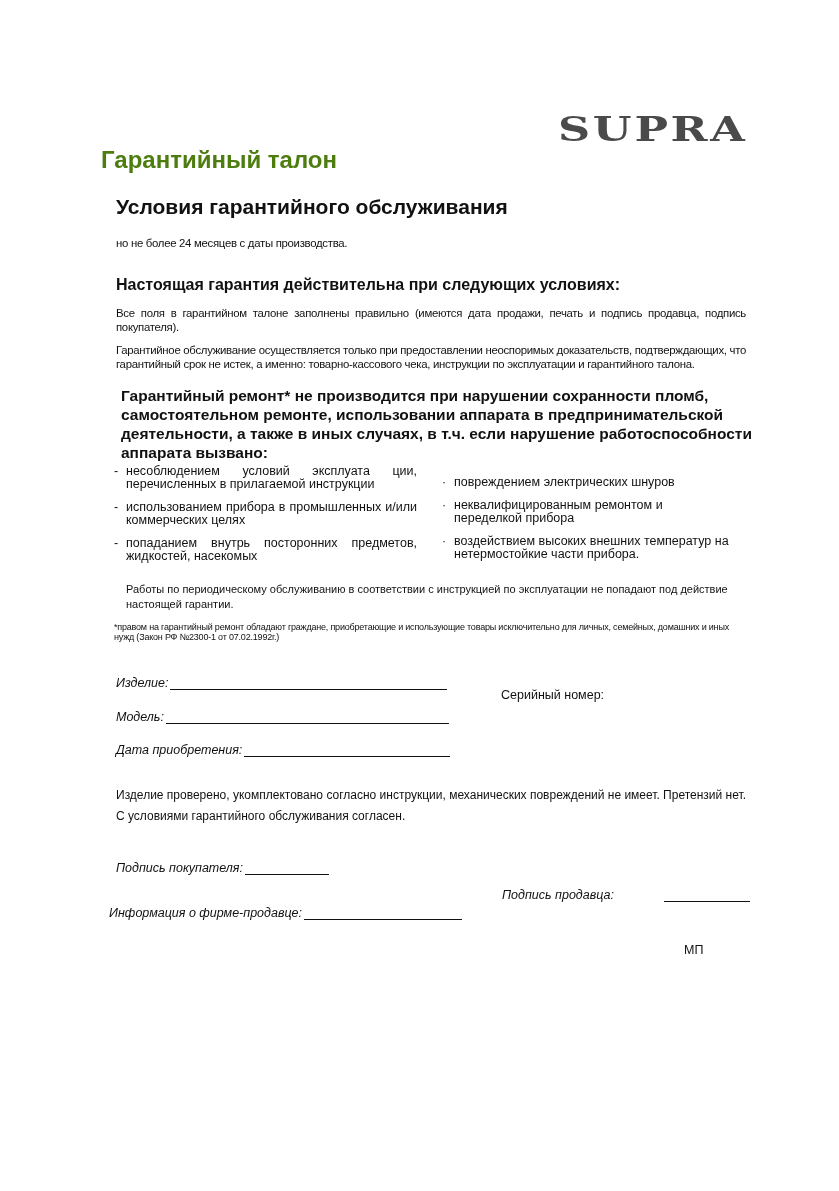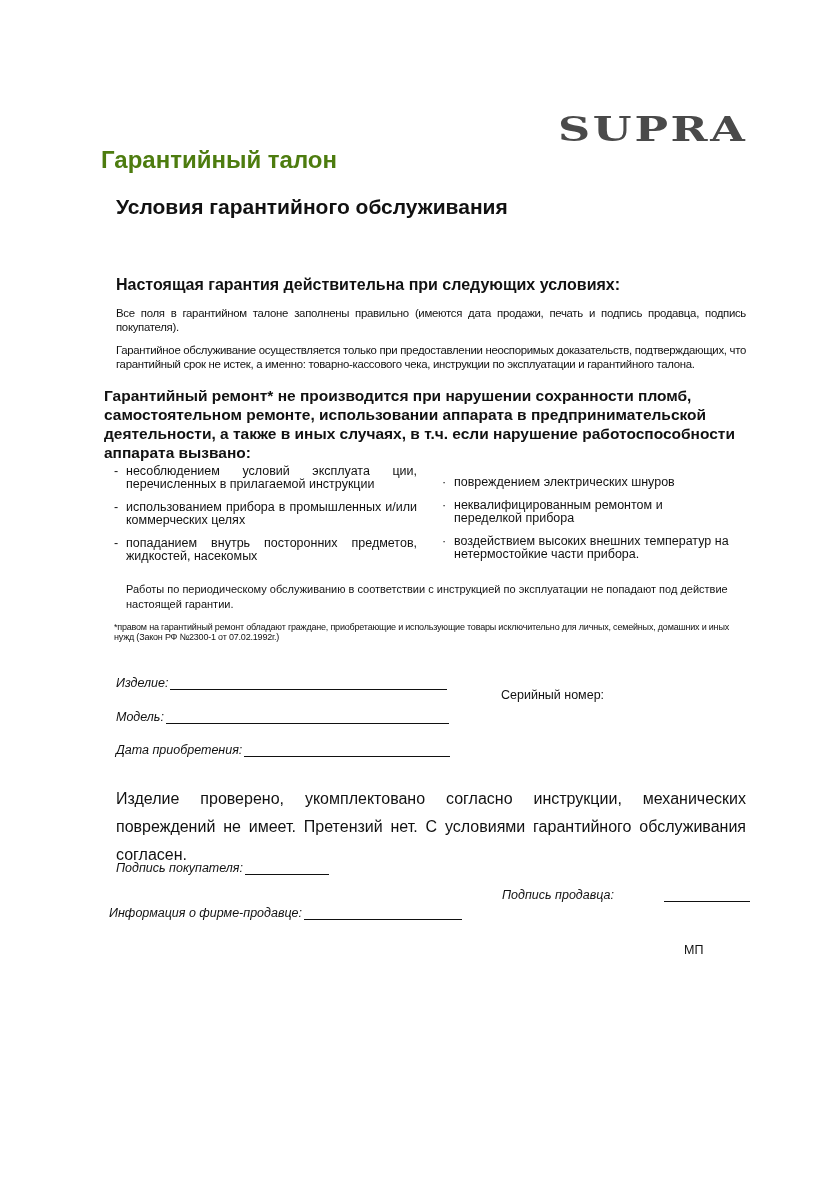--- a/index.html
+++ b/index.html
@@ -3,37 +3,38 @@
 <meta charset="utf-8">
 <style>
   html, body { margin: 0; padding: 0; background: #ffffff; }
   body { width: 839px; height: 1191px; position: relative; overflow: hidden; color: #111; font-family: "Liberation Sans", sans-serif; }
   .abs { position: absolute; }
   .logo { left: 558px; top: 110px; font-family: "DejaVu Serif", "Liberation Serif", serif; font-weight: bold; font-size: 33px; letter-spacing: 2px; color: #4a4a4a; transform: scaleX(1.35); transform-origin: left top; }
   .title { left: 101px; top: 146px; font-size: 24px; font-weight: bold; color: #4d7c0f; }
   .h2 { left: 116px; top: 195px; font-size: 21px; font-weight: bold; }
   .p-small { font-size: 11.4px; line-height: 14px; letter-spacing: -0.3px; }
   .h3 { left: 116px; top: 276px; font-size: 16px; font-weight: bold; }
-  .bold-para { left: 104px; top: 386px; width: 640px; font-size: 15.5px; line-height: 19px; font-weight: bold; }
+  .bold-para { left: 121px; top: 386px; width: 640px; font-size: 15.5px; line-height: 19px; font-weight: bold; }
   .col { font-size: 12.5px; line-height: 13px; }
   .list-item { position: relative; padding-left: 12px; margin-bottom: 10px; }
   .list-item .bullet { position: absolute; left: 0; top: 0; }
   .just { text-align: justify; }
   .field-row { position: absolute; font-size: 12.5px; display: flex; align-items: flex-start; font-style: italic; }
   .field-line { border-bottom: 1px solid #111; height: 13px; margin-left: 2px; }
-  .big-para { left: 116px; top: 785px; width: 630px; font-size: 16px; line-height: 28px; text-align: justify; }
+  .big-para { left: 116px; top: 785px; width: 630px; font-size: 12px; line-height: 21px; text-align: justify; }
 </style>
 </head>
 <body>
 
 <div class="abs logo">SUPRA</div>
 <div class="abs title">Гарантийный талон</div>
 
 <div class="abs h2">Условия гарантийного обслуживания</div>
 <div class="abs p-small" style="left:116px; top:236px; width:640px;">
+  <div>но не более 24 месяцев с даты производства.</div>
 </div>
 
 <div class="abs h3">Настоящая гарантия действительна при следующих условиях:</div>
 <div class="abs p-small just" style="left:116px; top:306px; width:630px;">Все поля в гарантийном талоне заполнены правильно (имеются дата продажи, печать и подпись продавца, подпись покупателя).</div>
 <div class="abs p-small just" style="left:116px; top:343px; width:630px;">Гарантийное обслуживание осуществляется только при предоставлении неоспоримых доказательств, подтверждающих, что гарантийный срок не истек, а именно: товарно-кассового чека, инструкции по эксплуатации и гарантийного талона.</div>
 
 <div class="abs bold-para">Гарантийный ремонт* не производится при нарушении сохранности пломб, самостоятельном ремонте, использовании аппарата в предпринимательской деятельности, а также в иных случаях, в т.ч. если нарушение работоспособности аппарата вызвано:</div>
 
 <div class="abs col just" style="left:114px; top:465px; width:303px;">
   <div class="list-item">

